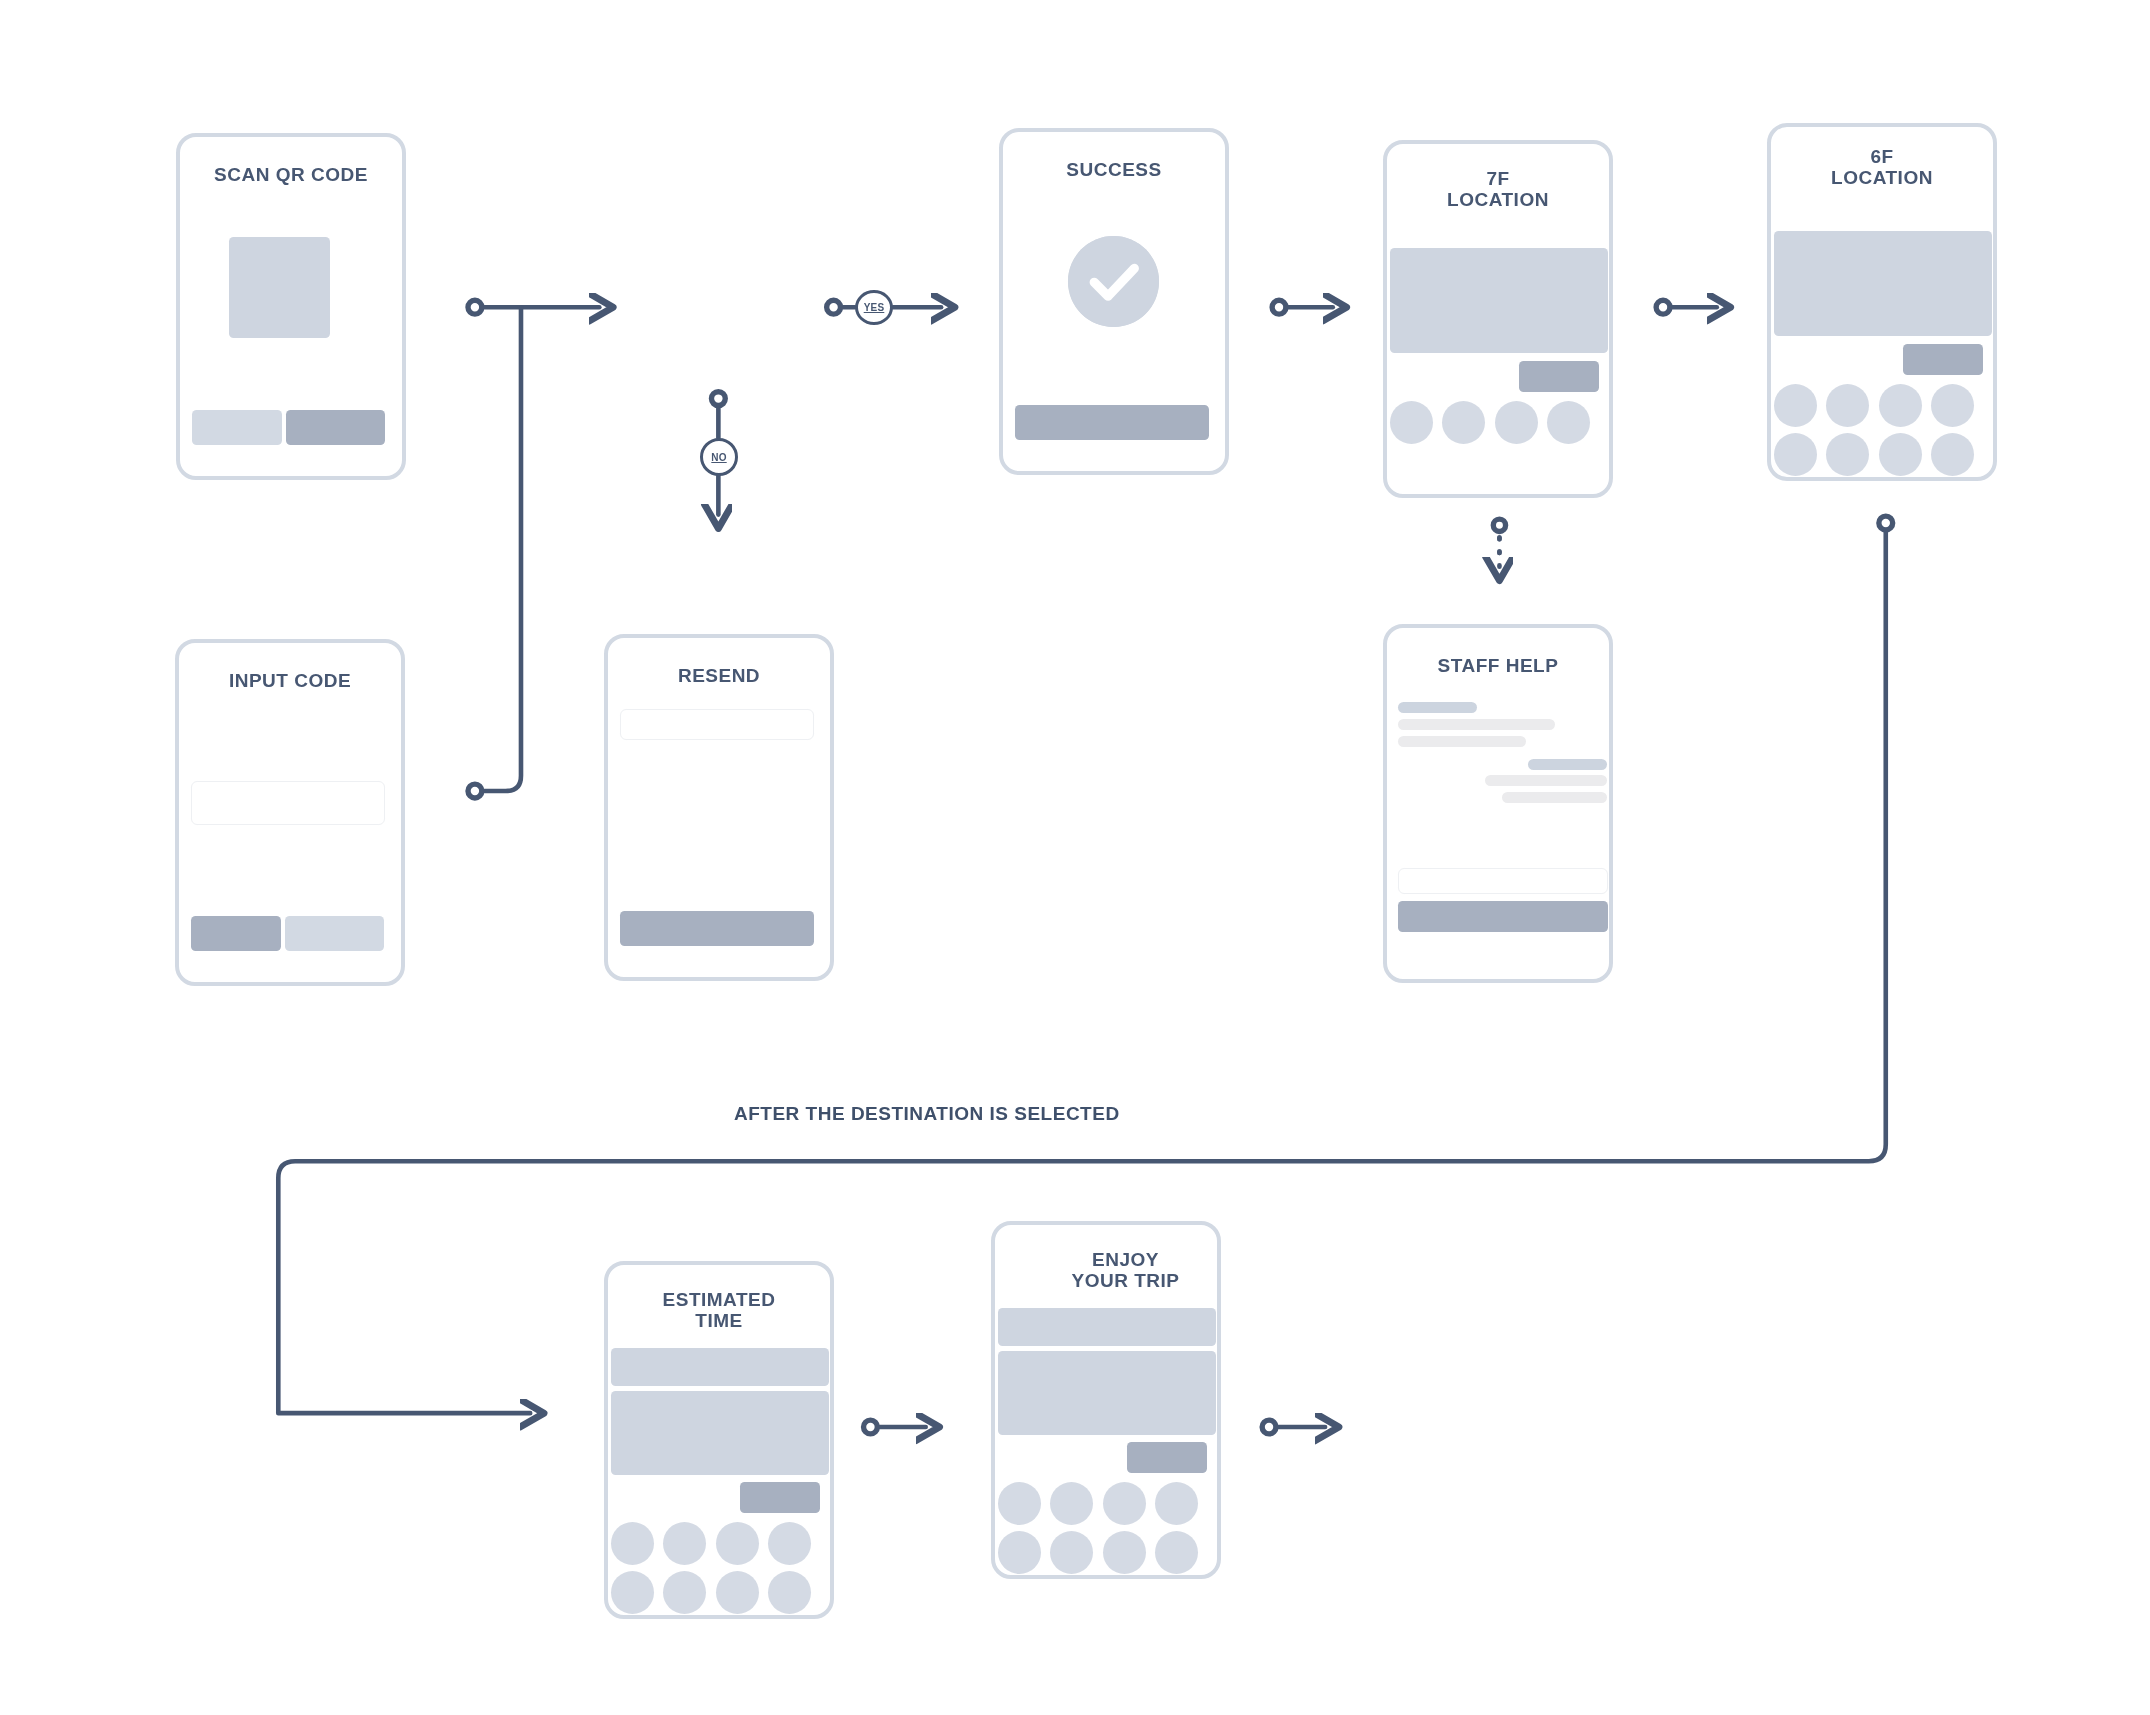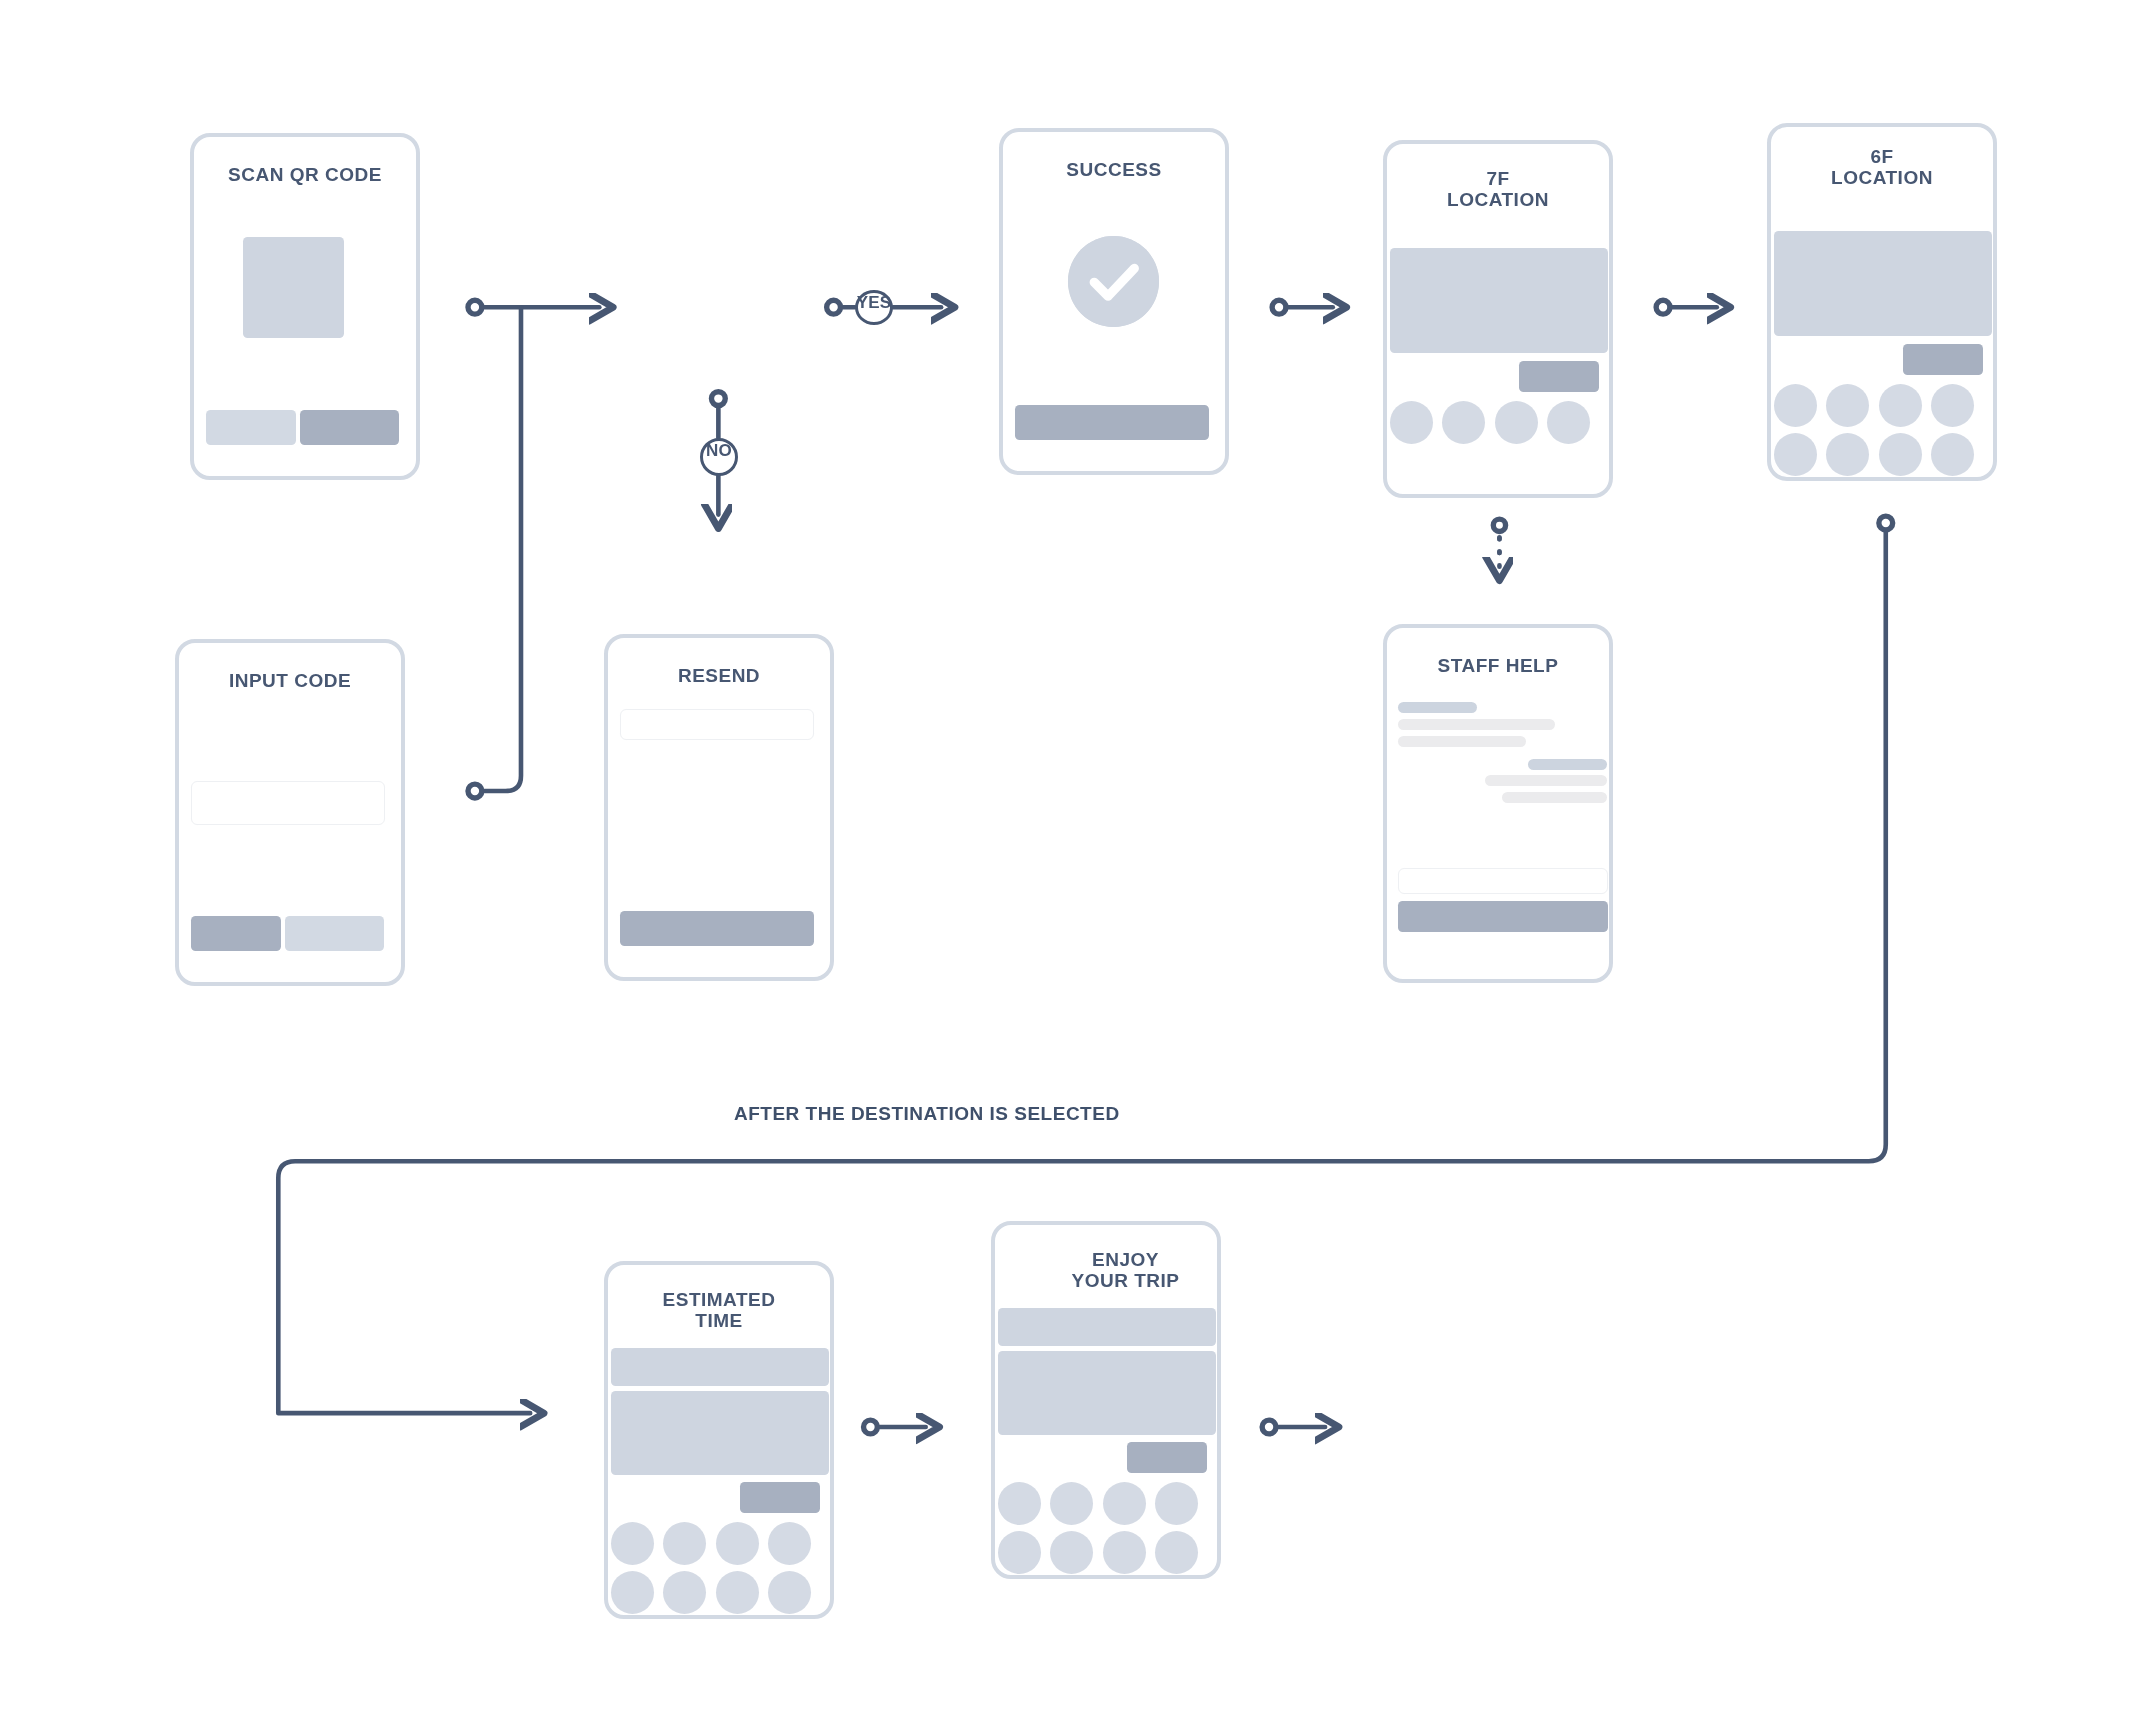--- a/index.html
+++ b/index.html
@@ -76,25 +76,27 @@
     white-space: pre-line;
   }
 
   
   .pill {
     position: absolute;
     border: 3.1px solid #475772;
     border-radius: 50%;
     background: #ffffff;
     display: flex;
+    align-items: center;
     justify-content: center;
     color: #475772;
     font-weight: bold;
-    font-size: 17px;
+    font-size: 10px;
     letter-spacing: 0.2px;
+    text-decoration: underline;
   }
 
   
   .annotation {
     position: absolute;
     color: #3f506b;
     font-weight: bold;
     font-size: 19px;
     letter-spacing: 0.5px;
     white-space: nowrap;
@@ -169,21 +171,21 @@
 
 
   <div class="pill" style="left:855px; top:290px; width:38px; height:35px;">
     <span>YES</span>
   </div>
 
   <div class="pill" style="left:700px; top:438px; width:38px; height:38px;">
     <span>NO</span>
   </div>
 
-  <div class="screen" style="left:190px; top:133px; width:230px; height:347px;">
+  <div class="screen" style="left:176px; top:133px; width:230px; height:347px;">
     <div class="screen-title" style="top:28px;">SCAN QR CODE</div>
     <div class="blk" style="left:49px; top:100px; width:101px; height:101px;"></div>
     <div class="blk-lite" style="left:12.3px; top:273px; width:90px; height:35px;"></div>
     <div class="blk-dark" style="left:106px; top:273px; width:99px; height:35px;"></div>
   </div>
 
   <div class="screen" style="left:175px; top:639px; width:230px; height:347px;">
     <div class="screen-title" style="top:28px;">INPUT CODE</div>
     <div class="field" style="left:12.3px; top:138px; width:194px; height:44px;"></div>
     <div class="blk-dark" style="left:12.3px; top:273px; width:90px; height:35px;"></div>

